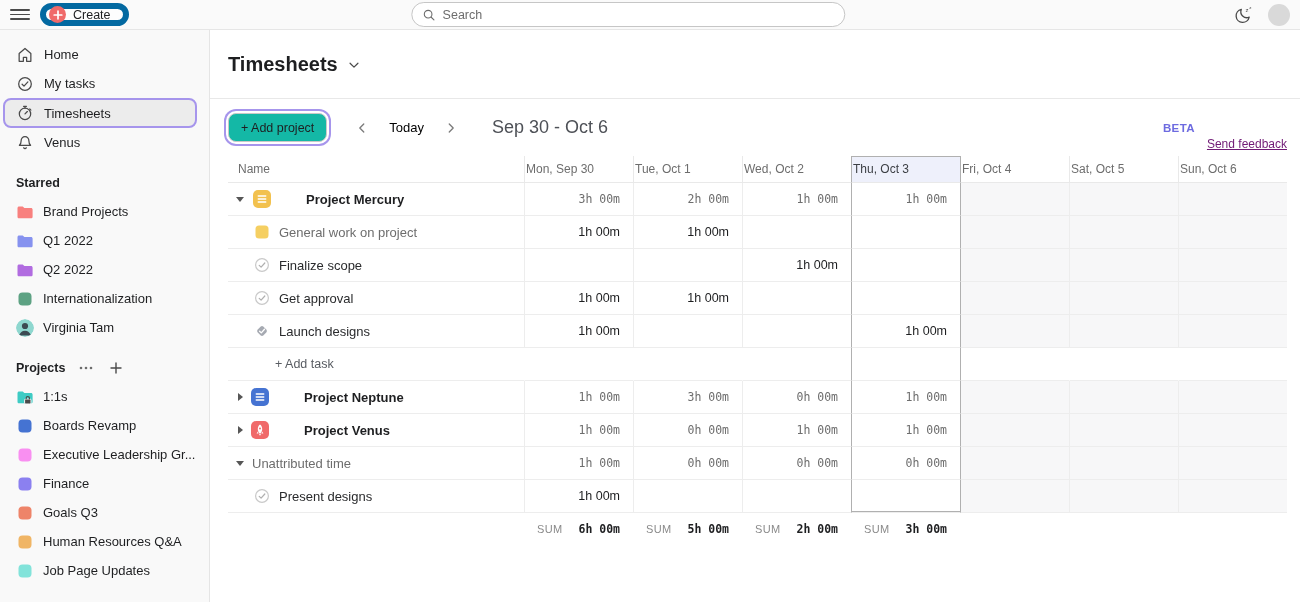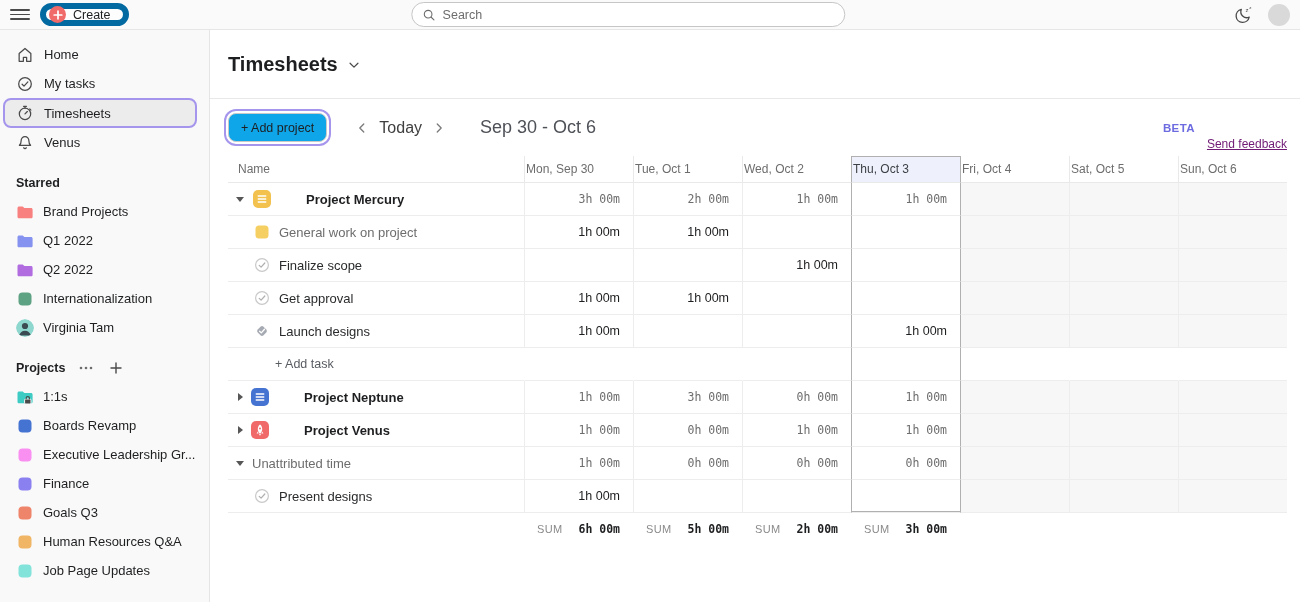--- a/index.html
+++ b/index.html
@@ -39,25 +39,25 @@
   .swatch-ico { width:18px; height:18px; position:relative; flex:none; }
   .icon-btn { width:18px; height:14px; display:flex; align-items:center; justify-content:center; cursor:pointer; }
   .avatar-small { width:18px; height:18px; border-radius:50%; overflow:hidden; flex:none; }
 
   
   .page-head { height:69px; padding:23px 0 0 18px; border-bottom:1px solid #e8e8e8; display:flex; align-items:flex-start; }
   .page-title-wrap { display:flex; align-items:center; gap:9px; cursor:pointer; }
   .page-title { font-size:20px; font-weight:700; color:#1e1f21; }
 
   .toolbar { height:57px; display:flex; align-items:center; padding:0 13px 0 18px; }
-  .add-project { border:1px solid #c9c9c9; background:#0ea5e9; border-radius:8px; height:29px; padding:0 12px;
+  .add-project { border:1px solid #c9c9c9; background:#14b8a6; border-radius:8px; height:29px; padding:0 12px;
     font-size:12.5px; color:#1e1f21; font-family:"Liberation Sans", sans-serif; cursor:pointer;
     box-shadow:0 0 0 2px #fff, 0 0 0 4px #a695ec; margin-right:24px; }
   .nav-chev { width:22px; height:22px; border:none; background:transparent; display:flex; align-items:center; justify-content:center; cursor:pointer; }
-  .today-label { font-size:16px; color:#404040; margin:0 6px; cursor:pointer; }
+  .today-label { font-size:13px; color:#000000; margin:0 16px; cursor:pointer; }
   .range-label { font-size:18px; color:#4e5157; margin-left:30px; }
   .toolbar-right { margin-left:auto; display:flex; align-items:center; gap:12px; }
   .beta-badge { font-size:11.5px; font-weight:700; letter-spacing:.4px; color:#6d6be0; }
   .feedback-link { font-size:12px; color:#701a75; text-decoration:underline; cursor:pointer;margin-top:32px; }
 
   
   .tsheet { margin:0 13px 0 18px; width:1059px; }
   .trow { display:grid; grid-template-columns:296px repeat(7,109px); }
   .thead > div { height:27px; line-height:26px; font-size:12px; color:#6d6d6d; border-bottom:1px solid #e9e9e9; }
   .thead > div:first-child { padding-left:10px; }

